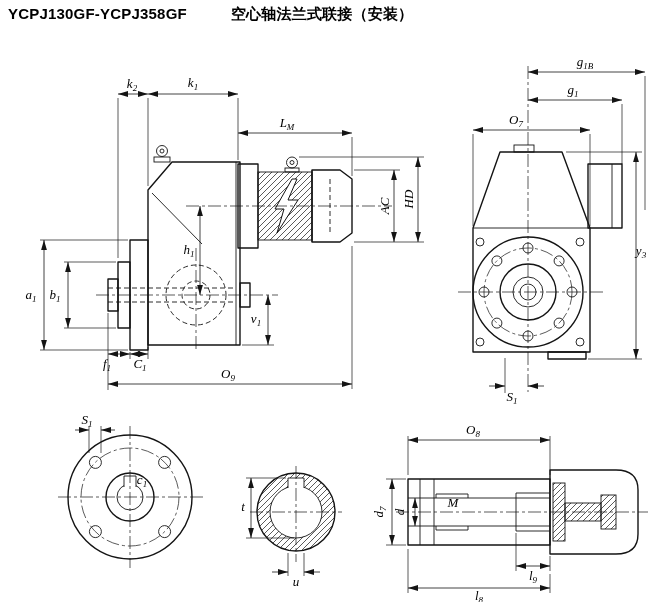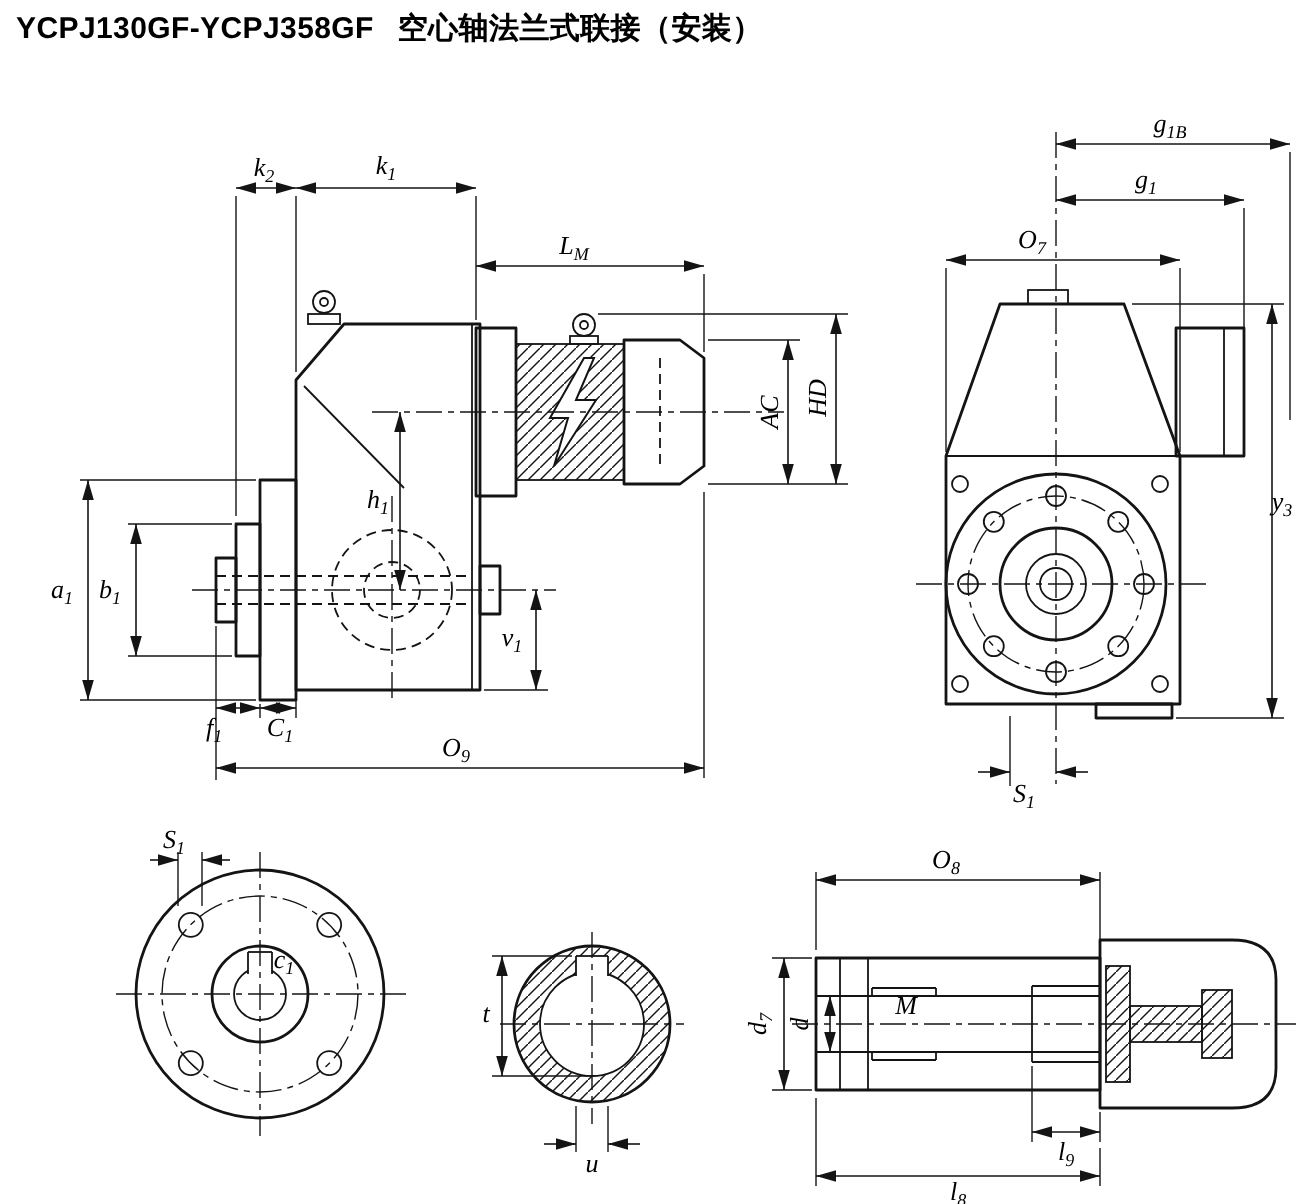--- a/index.html
+++ b/index.html
@@ -1,19 +1,19 @@
 <!DOCTYPE html>
 <html><head>
 <meta charset="utf-8">
 <style>
   * {margin:0; padding:0; box-sizing:border-box}
   html,body {width:650px; height:602px; background:#fff; overflow:hidden}
   body {position:relative; font-family:"Liberation Sans",sans-serif}
   .title {position:absolute; left:8px; top:5px; font-weight:bold; font-size:15px; color:#000; letter-spacing:.2px; white-space:nowrap}
-  .title .cn {margin-left:12px}
+  .title .cn {margin-left:44px}
   svg {position:absolute; left:0; top:0}
   .o  {fill:none; stroke:#141414; stroke-width:1.4; stroke-linejoin:round}
   .t  {fill:none; stroke:#141414; stroke-width:.9}
   .e  {fill:none; stroke:#141414; stroke-width:.7}
   .d  {fill:none; stroke:#141414; stroke-width:.8}
   .cl {fill:none; stroke:#141414; stroke-width:.7; stroke-dasharray:13 3 3 3}
   .dsh{stroke-dasharray:5 3}
   .hatchf {fill:url(#hatch); stroke:#141414; stroke-width:.9}
   .wht {fill:#fff; stroke:none}
   text.dim {font-family:"Liberation Serif",serif; font-style:italic; font-size:13px; fill:#000; text-anchor:middle}

